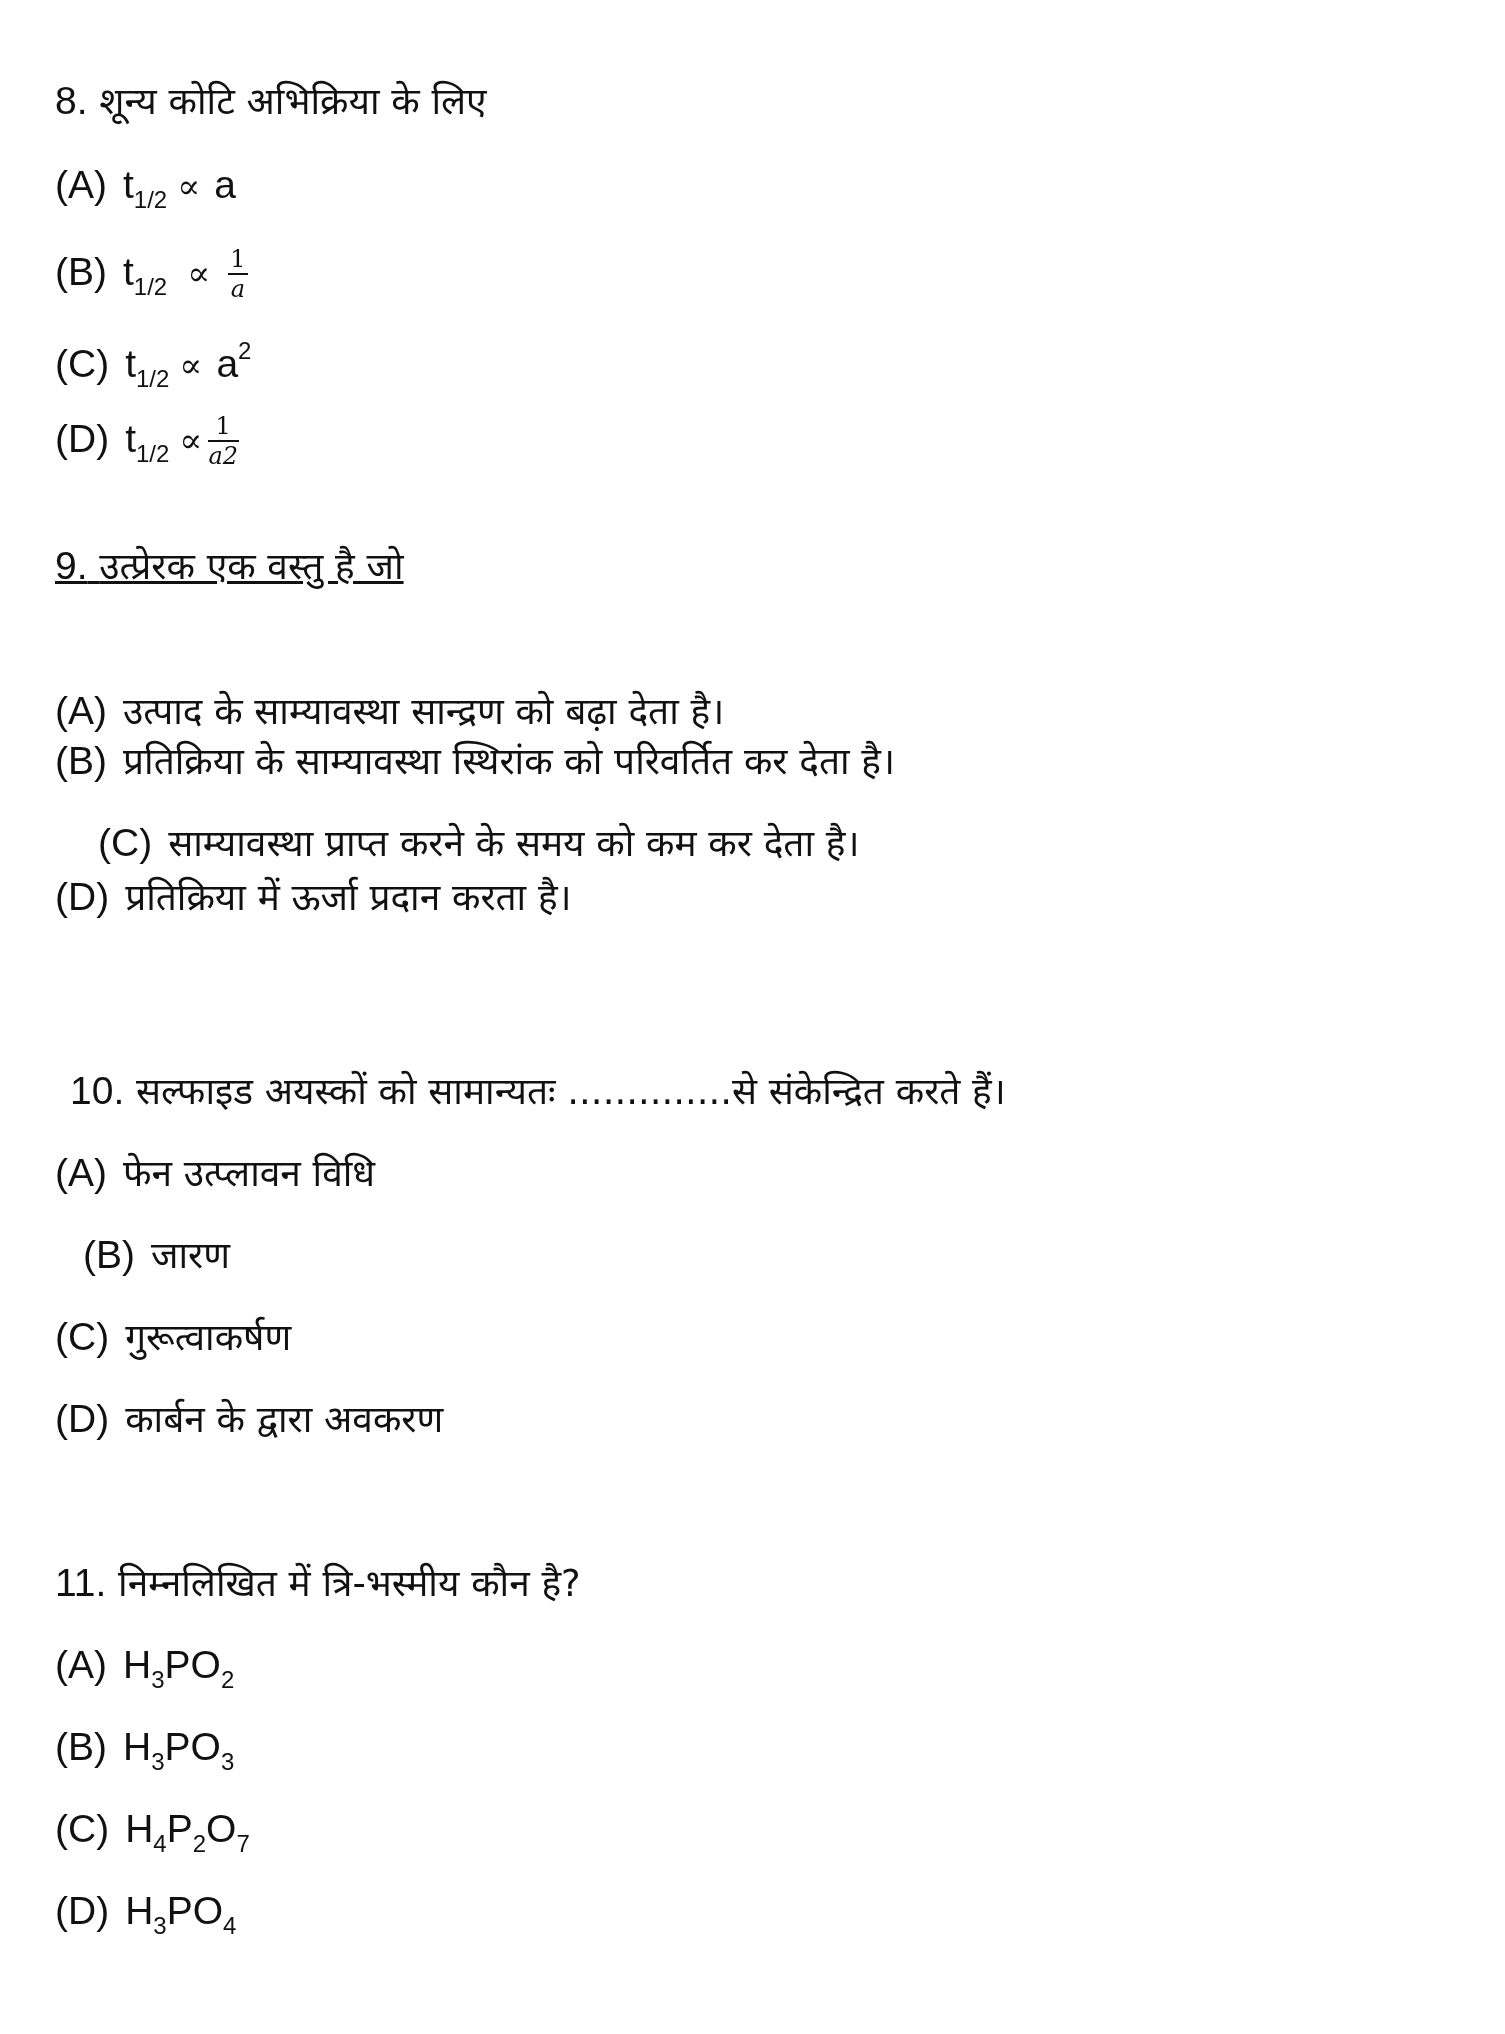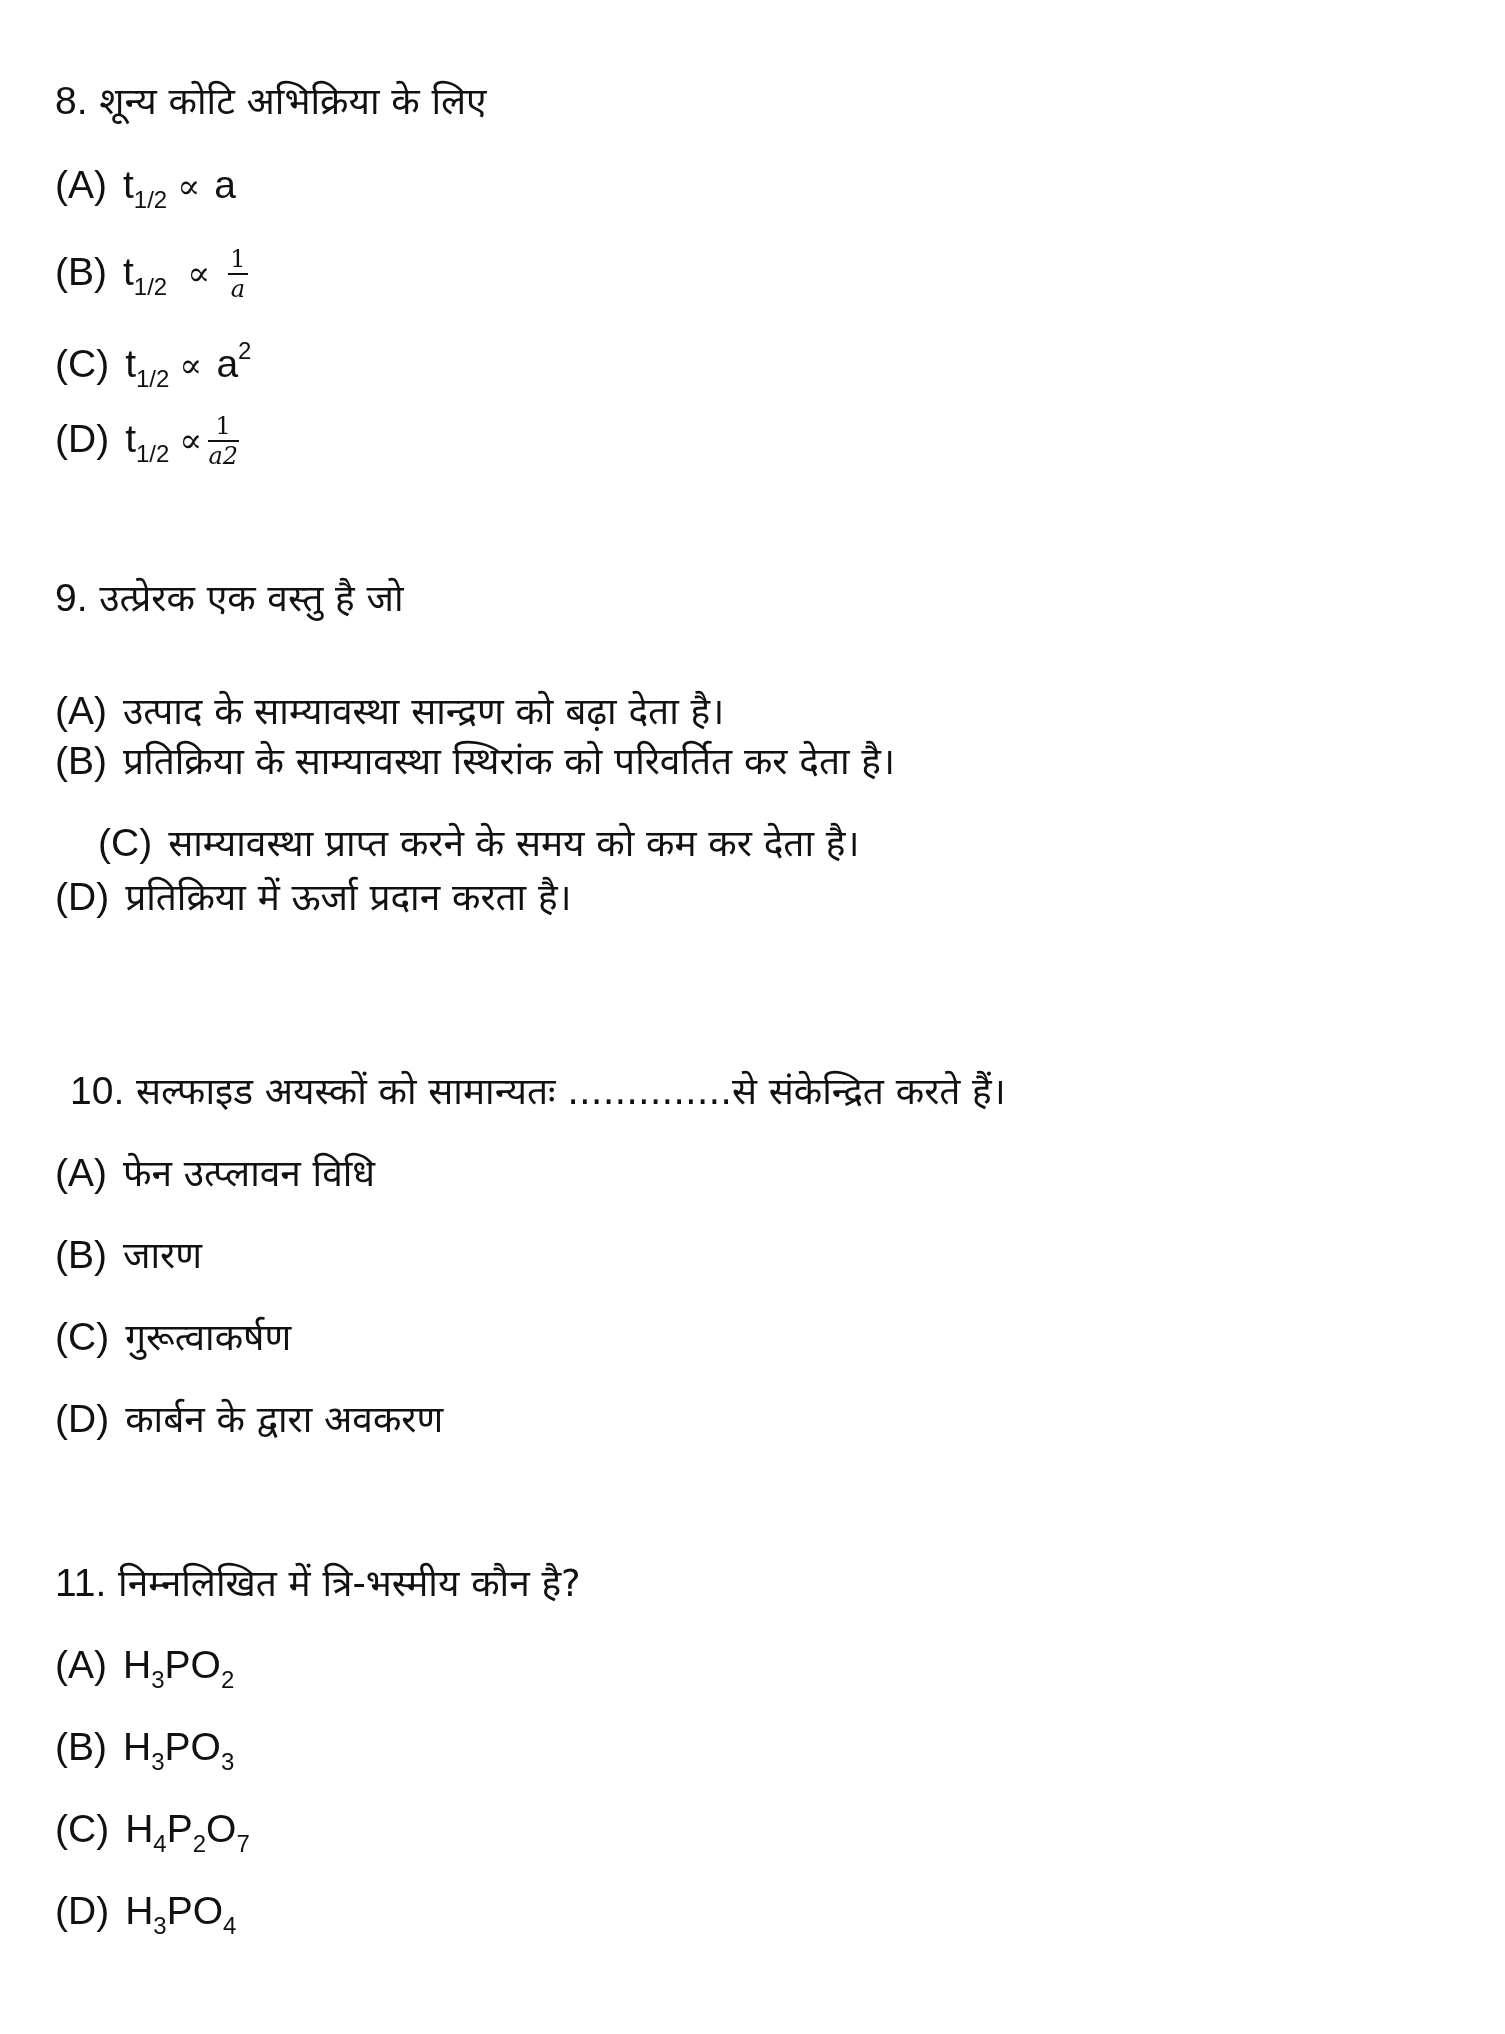--- a/index.html
+++ b/index.html
@@ -35,21 +35,21 @@
 <div class="line" style="top:326px;">
   <span class="opt-label">(C)</span><span class="latin">t</span><span class="sub">1/2</span><span class="prop">∝</span><span class="latin">a</span><span class="sup">2</span>
 </div>
 <div class="line" style="top:412px;">
   <span class="opt-label">(D)</span><span class="latin">t</span><span class="sub">1/2</span><span class="prop" style="margin-right:4px;">∝</span><span class="frac">
       <span class="num" style="padding:0 8px;">1</span>
       <span class="den">a2</span>
     </span>
 </div>
 
-<div class="line" style="top:573px;">
+<div class="line" style="top:541px;text-decoration:underline;">
   <span class="latin">9.</span>
   <span>उत्प्रेरक एक वस्तु है जो</span>
 </div>
 <div class="line" style="top:686px;">
   <span class="opt-label">(A)</span><span>उत्पाद के साम्यावस्था सान्द्रण को बढ़ा देता है।</span>
 </div>
 <div class="line" style="top:736px;">
   <span class="opt-label">(B)</span><span>प्रतिक्रिया के साम्यावस्था स्थिरांक को परिवर्तित कर देता है।</span>
 </div>
 <div class="line" style="top:818px;margin-left:43px;">
@@ -59,21 +59,21 @@
   <span class="opt-label">(D)</span><span>प्रतिक्रिया में ऊर्जा प्रदान करता है।</span>
 </div>
 
 <div class="line" style="top:1066px;margin-left:15px;">
   <span class="latin">10.</span>
   <span>सल्फाइड अयस्कों को सामान्यतः ..............से संकेन्द्रित करते हैं।</span>
 </div>
 <div class="line" style="top:1148px;">
   <span class="opt-label">(A)</span><span>फेन उत्प्लावन विधि</span>
 </div>
-<div class="line" style="top:1230px;">
+<div class="line" style="top:1230px;margin-left:28px;">
   <span class="opt-label">(B)</span><span>जारण</span>
 </div>
 <div class="line" style="top:1312px;">
   <span class="opt-label">(C)</span><span>गुरूत्वाकर्षण</span>
 </div>
 <div class="line" style="top:1394px;text-align:right;">
   <span class="opt-label">(D)</span><span>कार्बन के द्वारा अवकरण</span>
 </div>
 
 <div class="line" style="top:1558px;">

